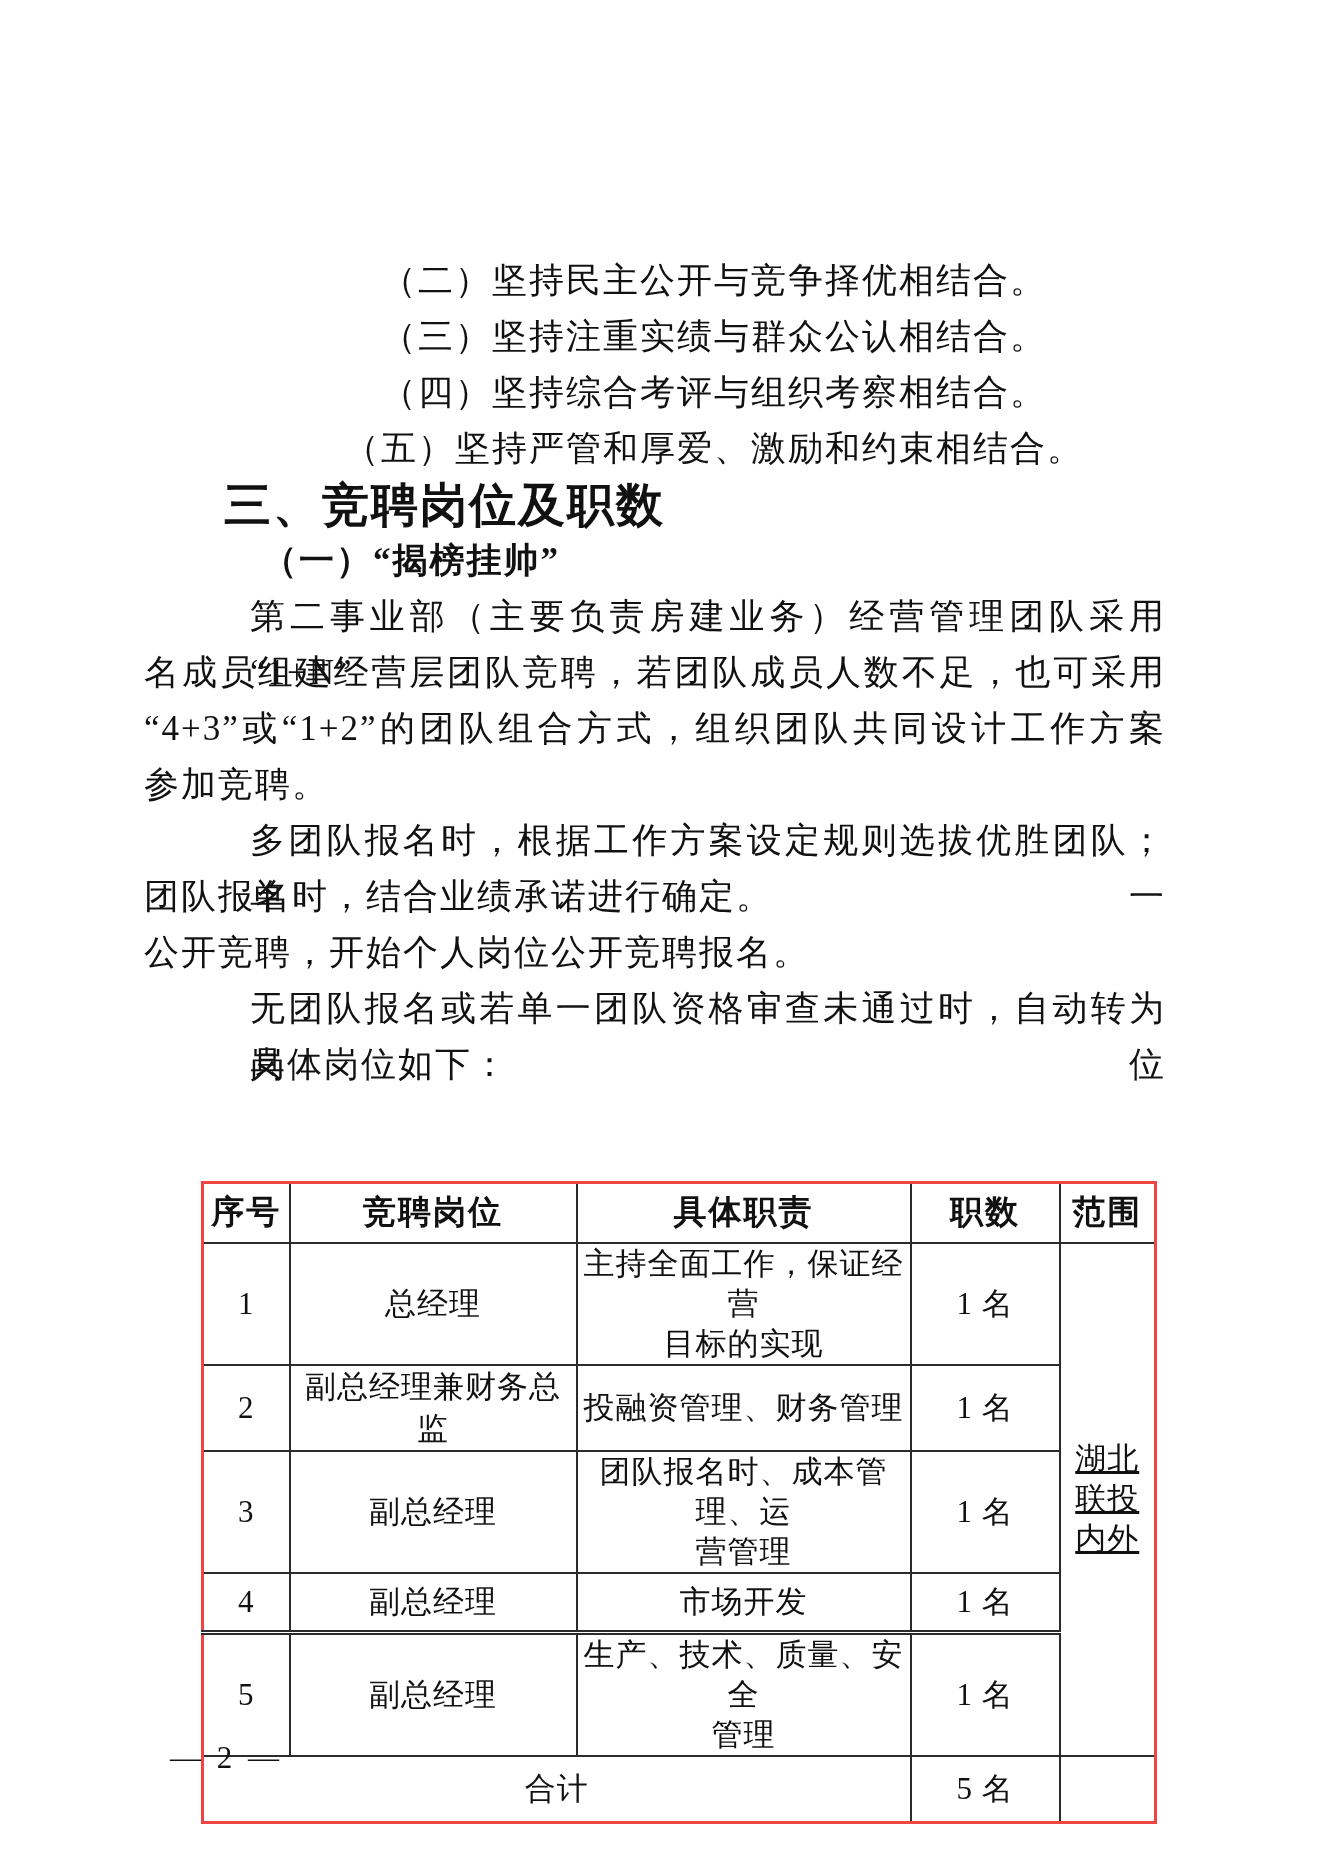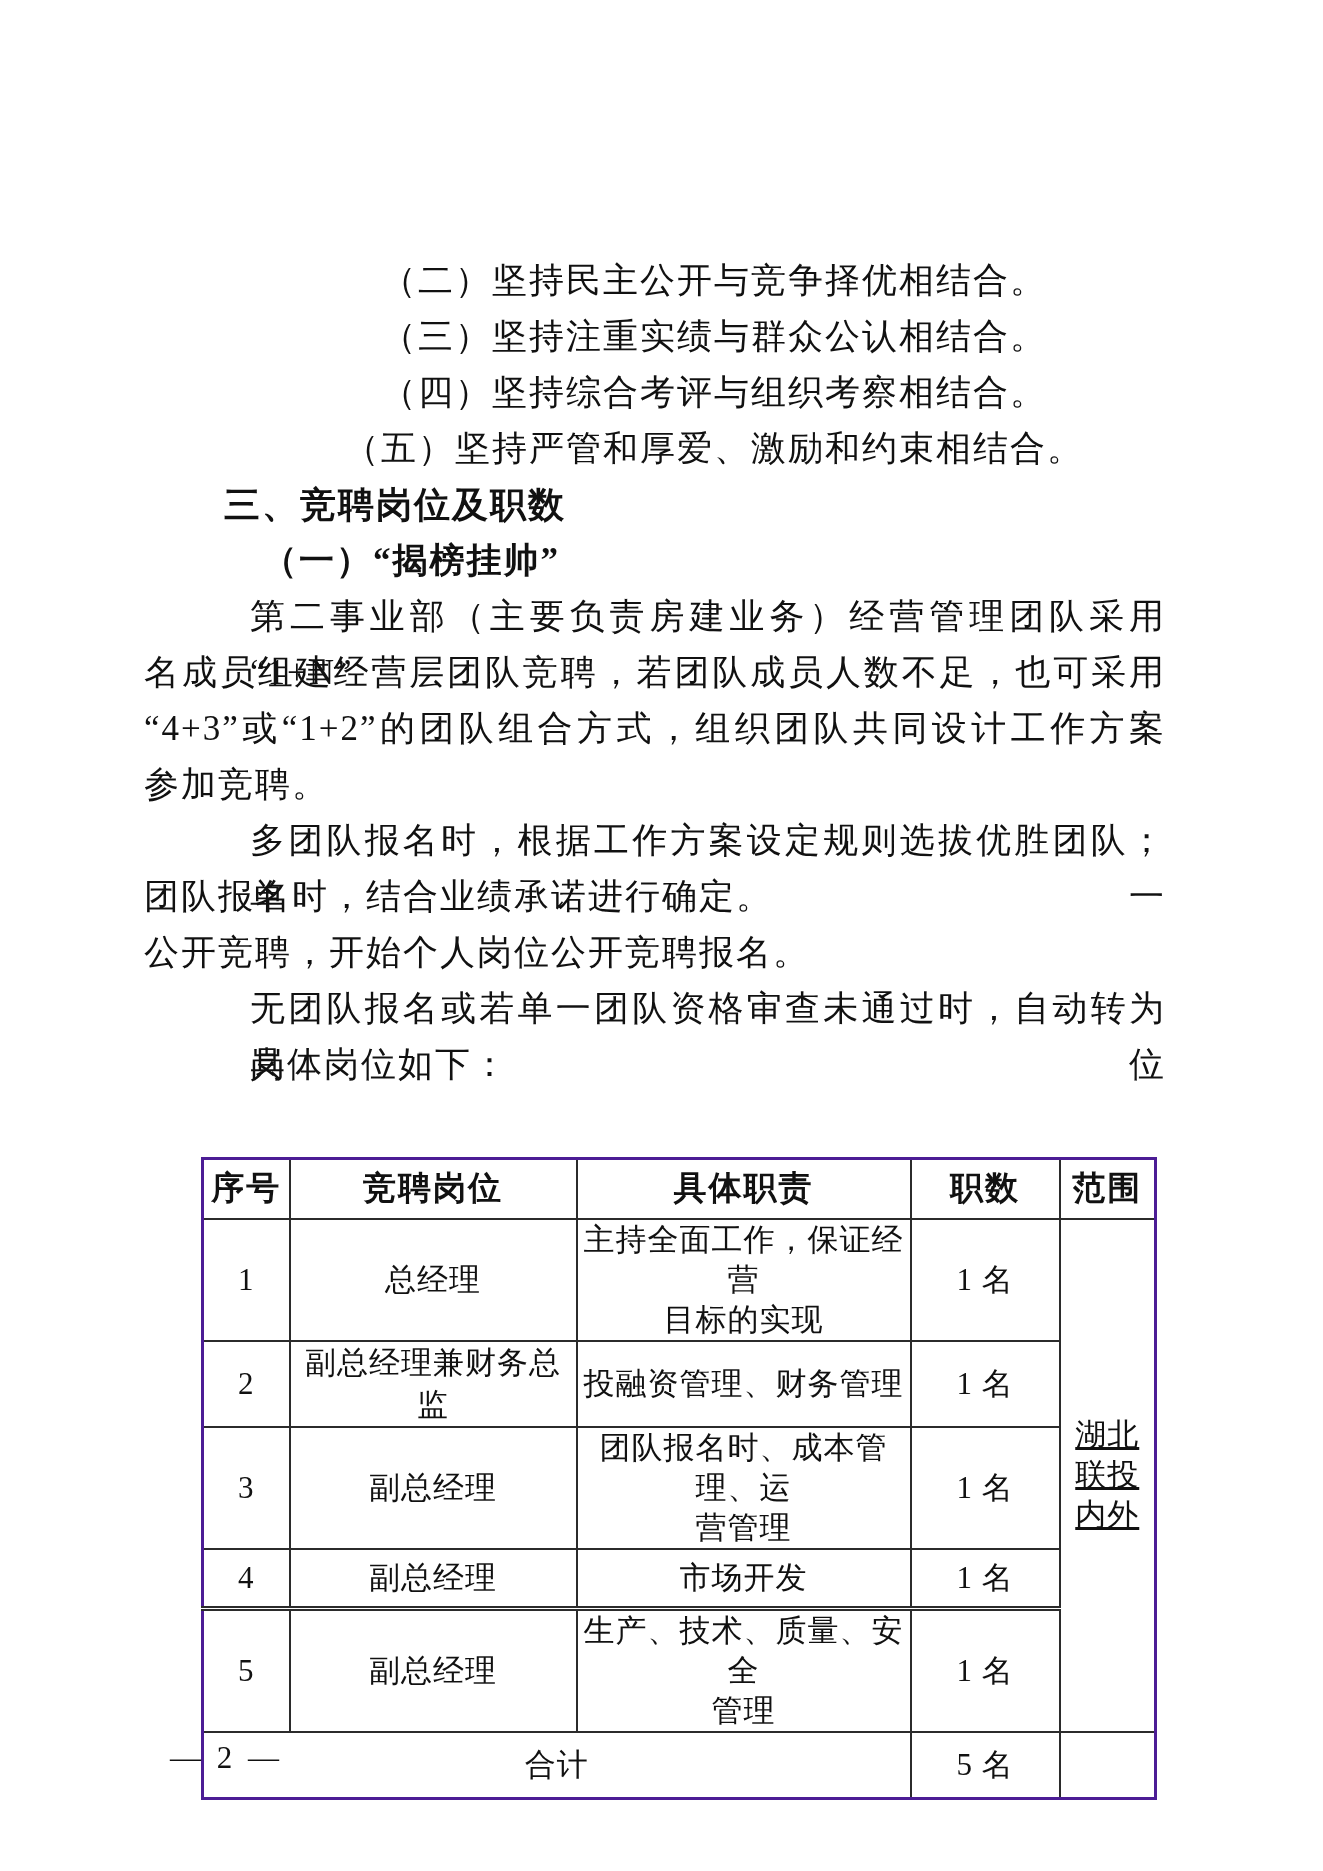--- a/index.html
+++ b/index.html
@@ -33,21 +33,21 @@
   .line.indent { padding-left: 106px; }
   .line.fill {
     white-space: normal;
     text-align: justify;
     text-align-last: justify;
   }
   .line.h1 {
     padding-left: 80px;
     font-family: "Liberation Sans", sans-serif;
     font-weight: bold;
-    font-size: 36px;
+    font-size: 47px;
   }
   .line.h2 {
     padding-left: 118px;
     font-weight: bold;
     font-size: 35px;
   }
   table.positions {
     position: absolute;
     left: 201px;
     top: 1157px;
@@ -58,21 +58,21 @@
   }
   table.positions td, table.positions th {
     border: 2px solid #2b2b2b;
     text-align: center;
     vertical-align: middle;
     padding: 0 4px;
     font-weight: normal;
     color: #111111;
     overflow: hidden;
   }
-  table.positions { border: 3px solid #4c1d95; }
+  table.positions { border: 3px solid #ef4444; margin-top: 24px; }
   table.positions th {
     font-size: 33px;
     font-weight: bold;
     letter-spacing: 2px;
   }
   table.positions td {
     font-size: 31px;
     letter-spacing: 1px;
   }
   td.duty-cell {

